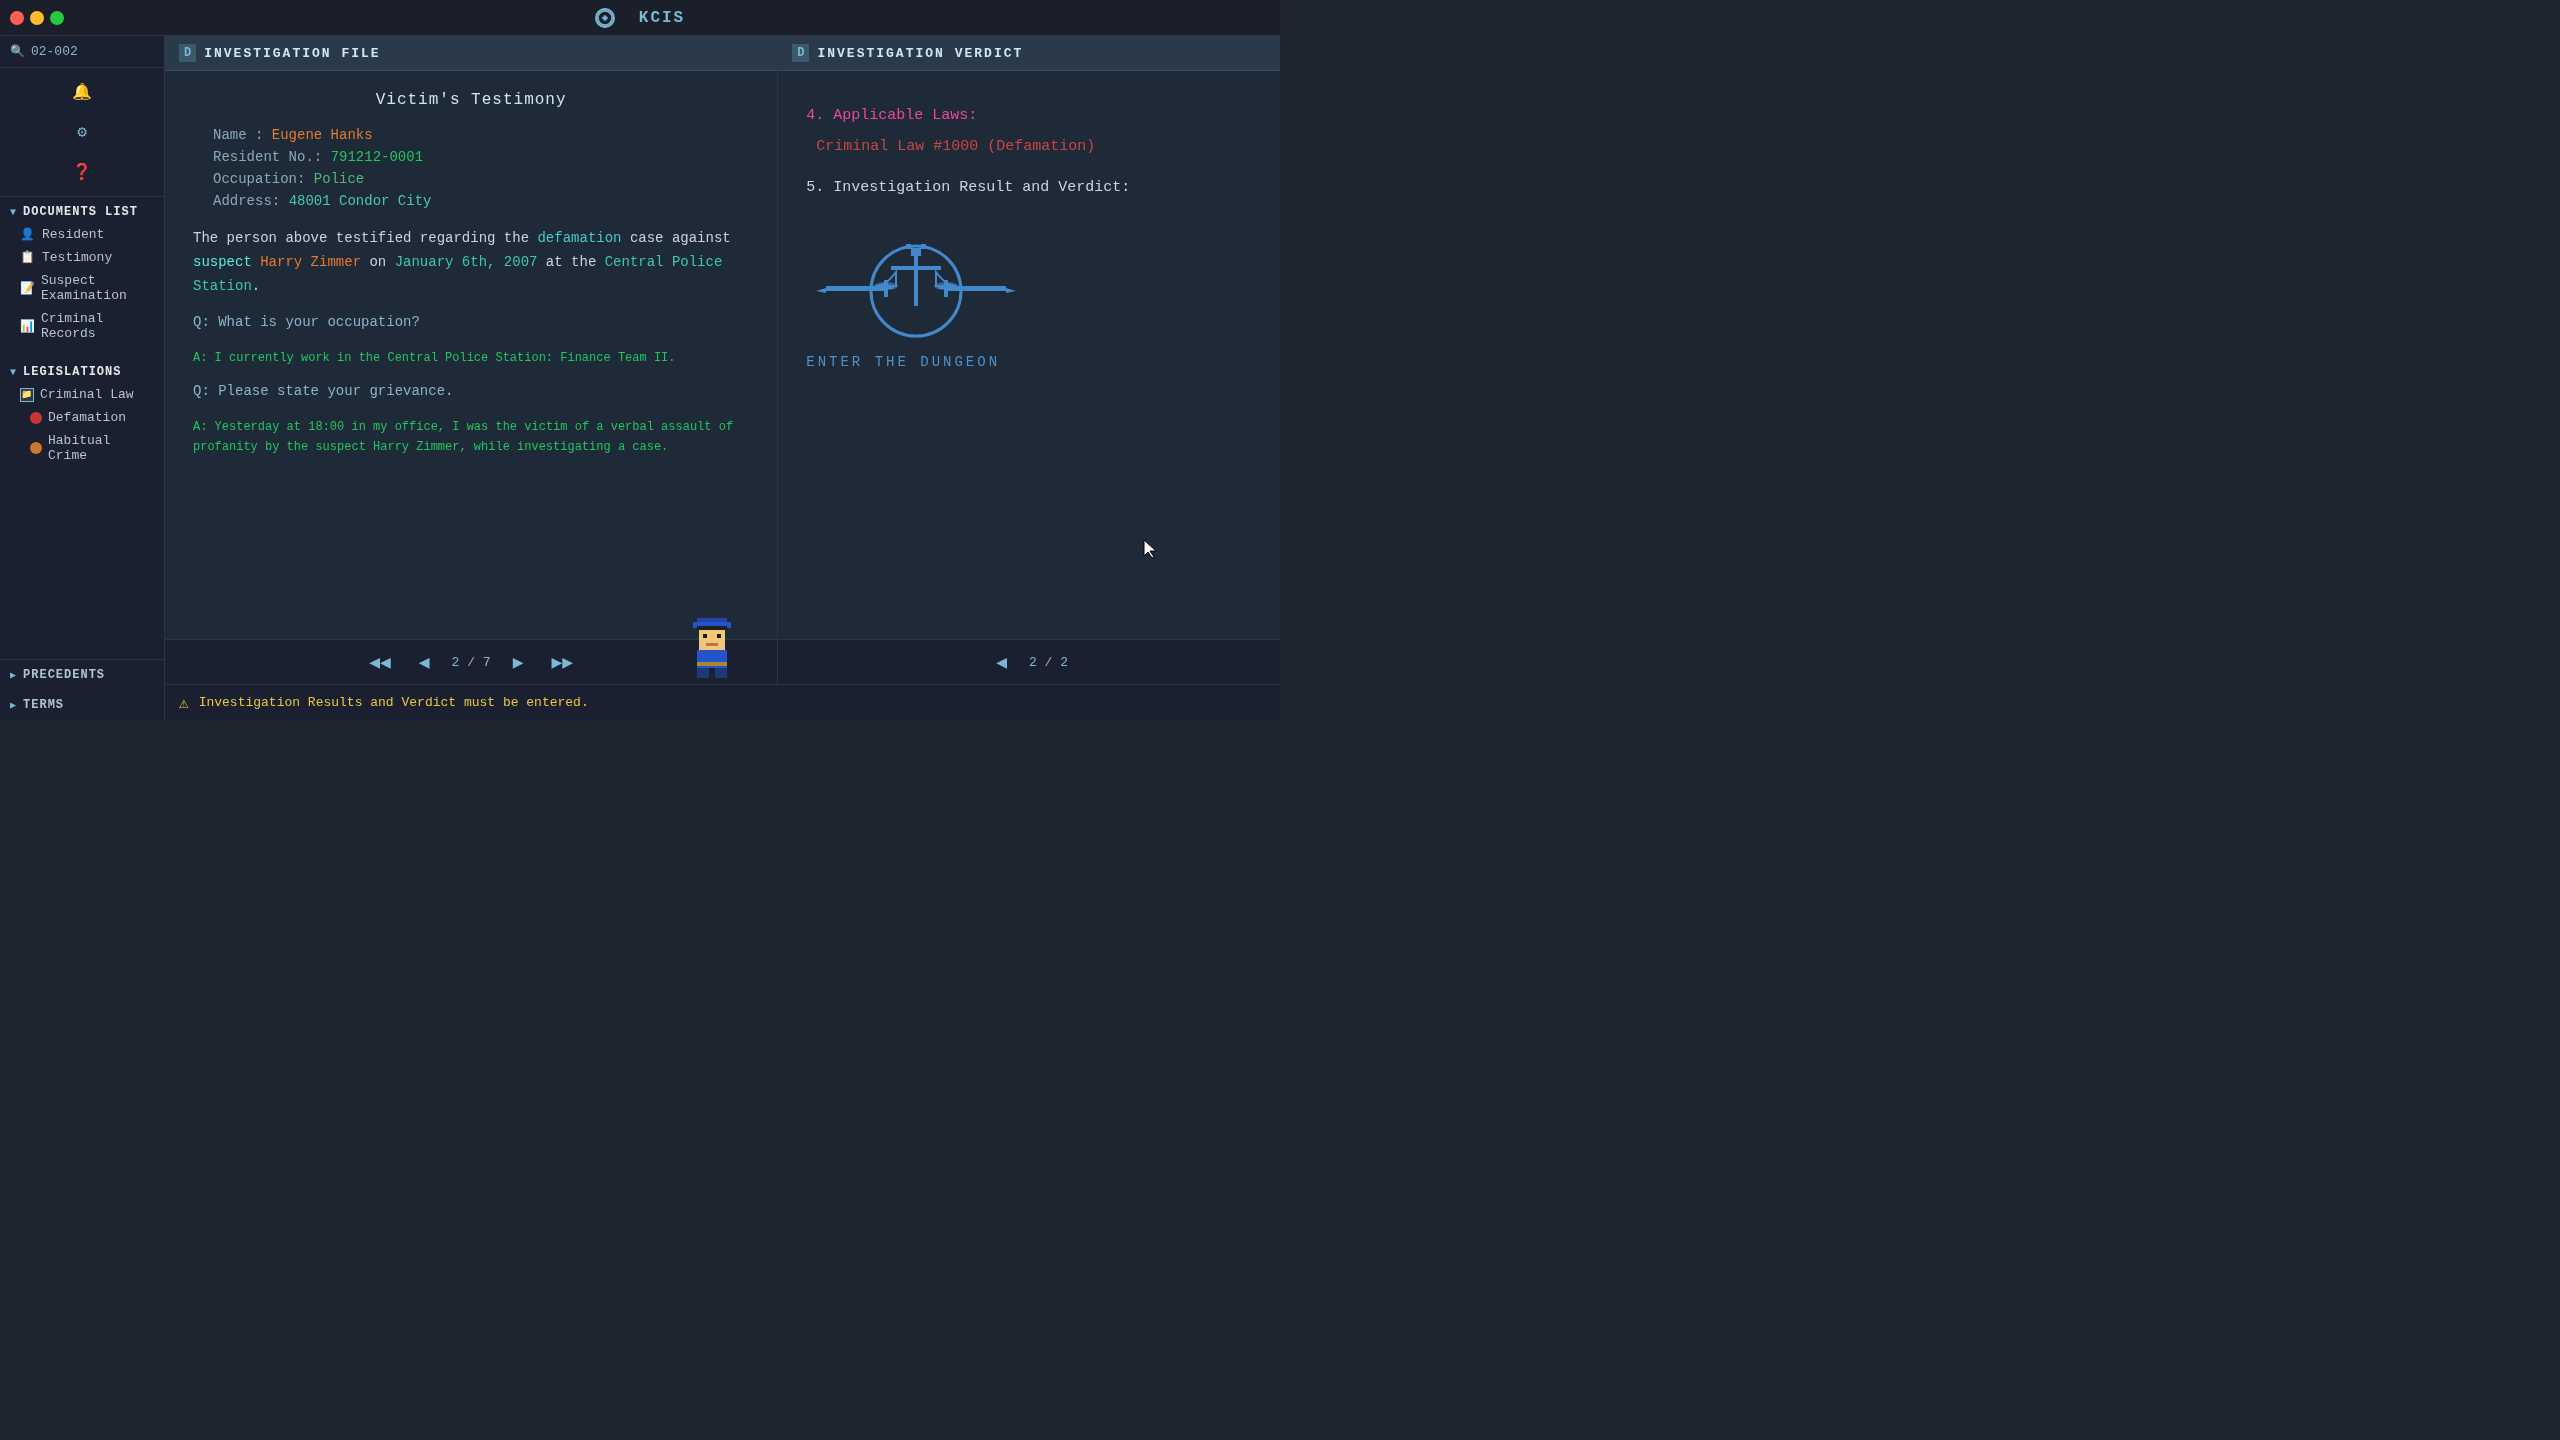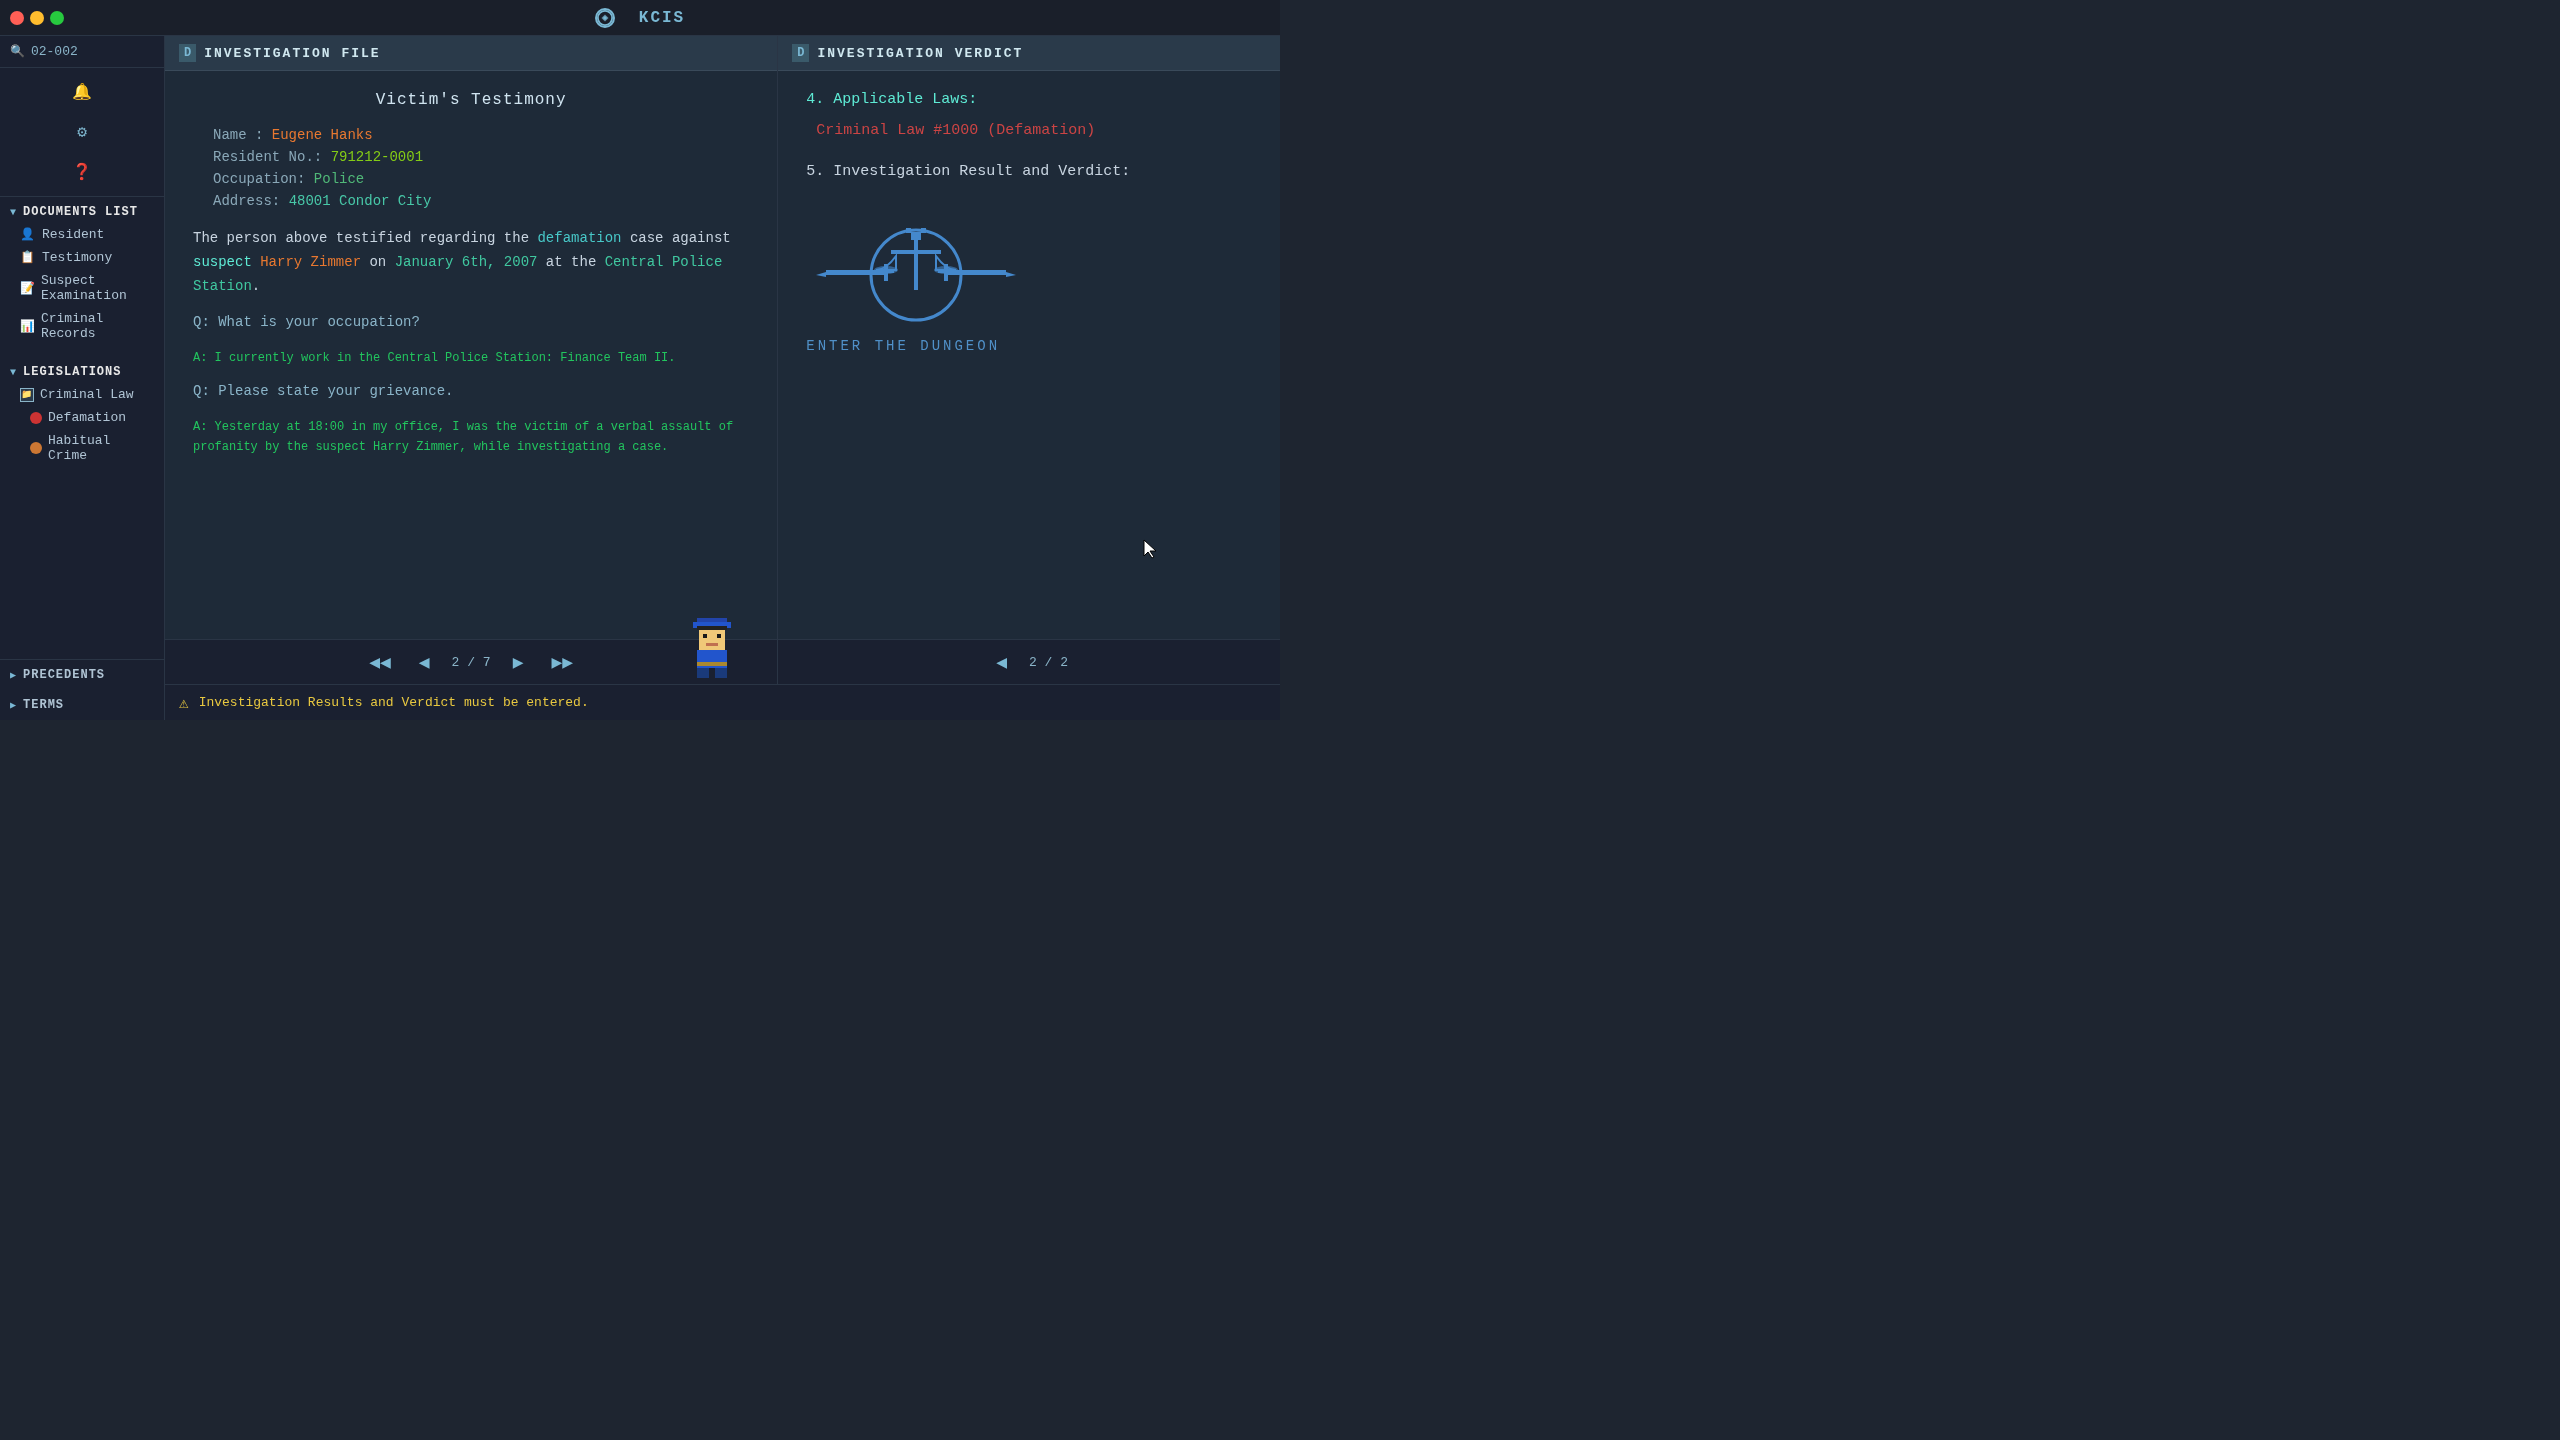--- a/index.html
+++ b/index.html
@@ -240,21 +240,21 @@
       margin-bottom: 18px;
       letter-spacing: 1px;
     }
 
     .info-line {
       margin-bottom: 6px;
       font-size: 14px;
     }
     .info-label { color: #8aA8b8; margin-left: 20px; }
     .info-value-orange { color: #e87830; }
-    .info-value-purple { color: #84cc16; }
+    .info-value-purple { color: #22c55e; }
     .info-value-green { color: #50b878; }
     .info-value-teal { color: #48c8a8; }
 
     .testimony-body {
       margin-top: 18px;
       line-height: 1.7;
       font-size: 14px;
       color: #c8d4e0;
     }
     .testimony-body .color-teal { color: #48c8c8; }
@@ -315,23 +315,24 @@
       display: flex;
       flex-direction: column;
     }
     .verdict-content {
       flex: 1;
       padding: 20px 28px;
       background: #1e2a38;
       overflow-y: auto;
     }
     .verdict-section-title {
-      color: #5eead4;
+      color: #ec4899;
       font-size: 15px;
       margin-bottom: 14px;
+      margin-top: 16px;
     }
     .verdict-law {
       color: #cc4444;
       font-size: 15px;
       margin-bottom: 24px;
       margin-left: 10px;
     }
     .verdict-result-title {
       color: #c8d4e0;
       font-size: 15px;

